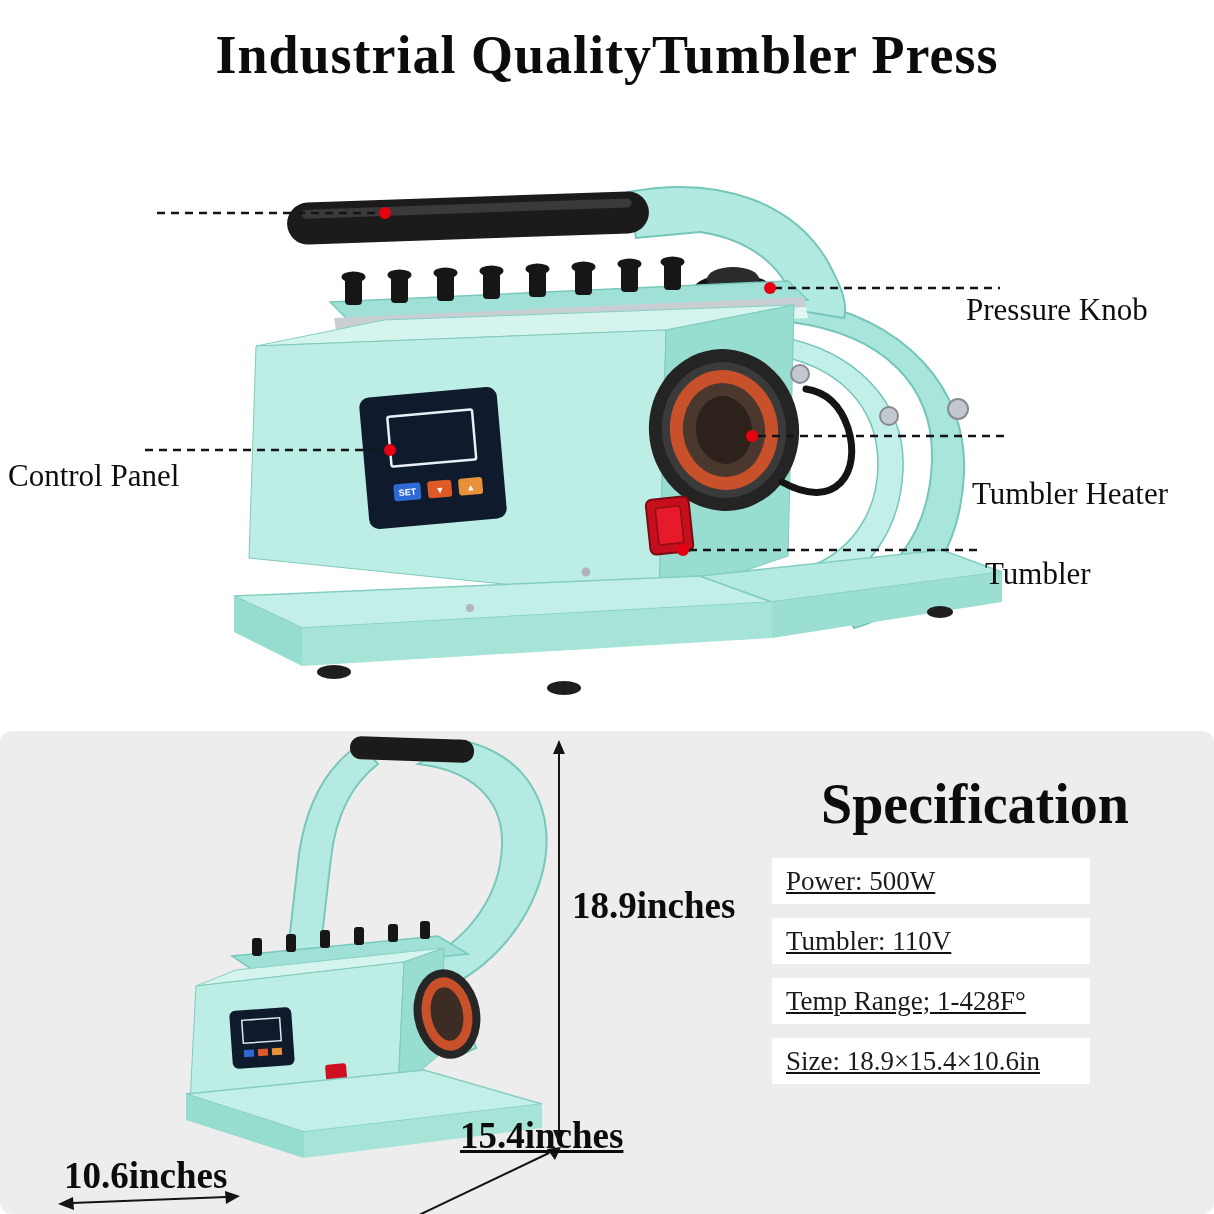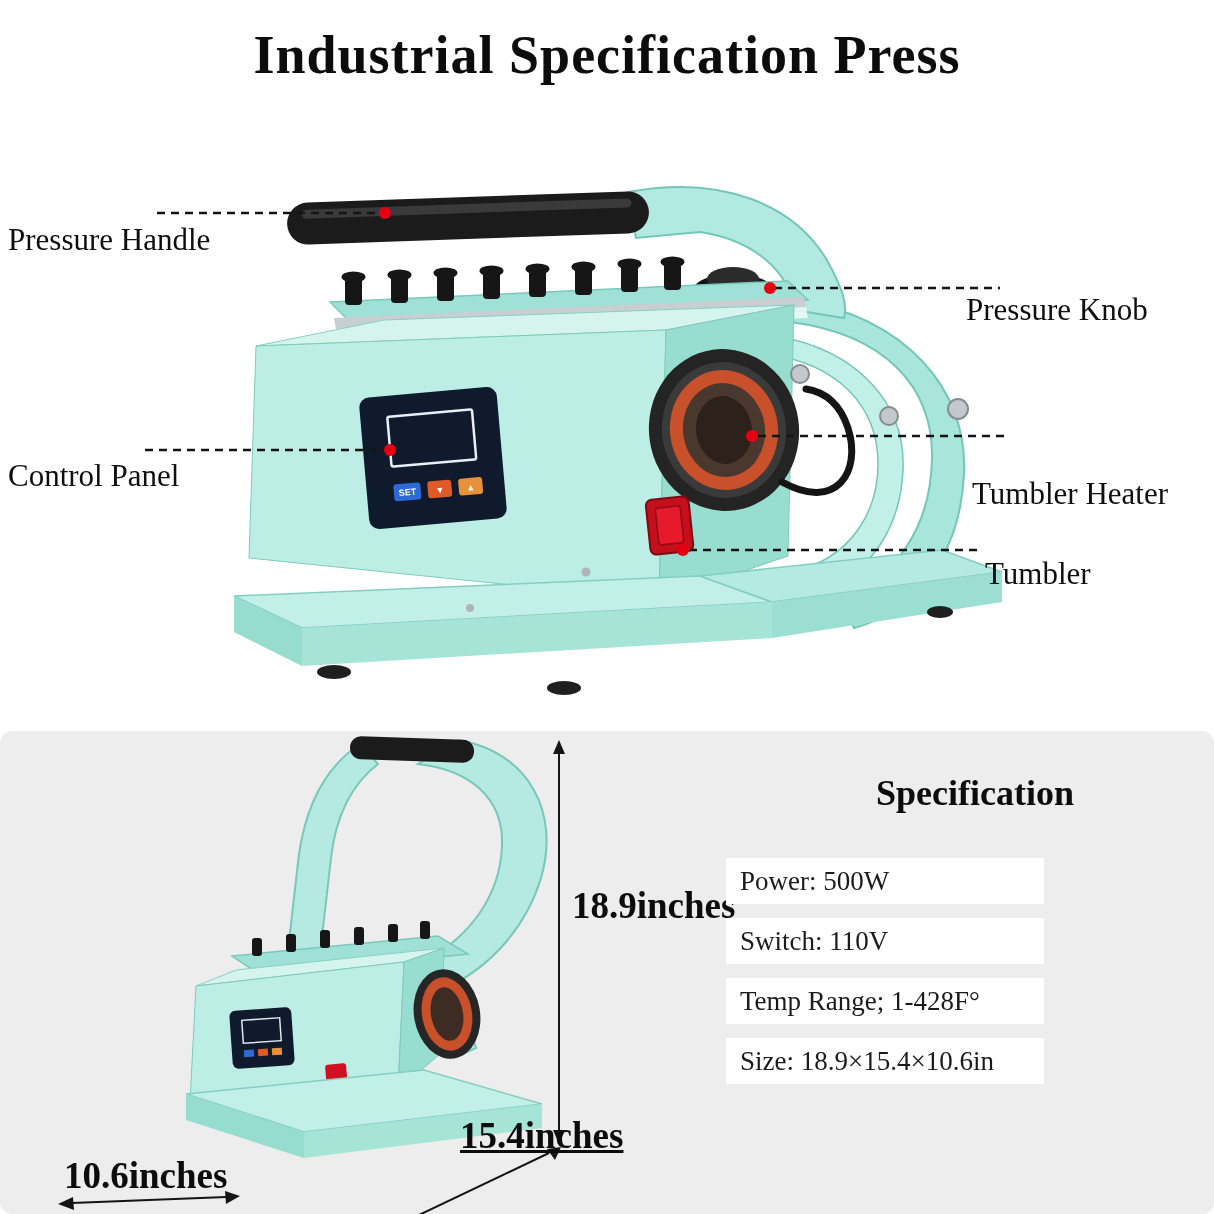--- a/index.html
+++ b/index.html
@@ -13,23 +13,23 @@
     white-space:nowrap;
   }
   .callout-label {
     position:absolute; font-size:31px; font-weight:400; color:#0e0e0e; white-space:nowrap;
   }
   .dim-label {
     position:absolute; font-size:37px; font-weight:700; color:#0c0c0c; white-space:nowrap;
   }
   .spec-heading {
     position:absolute; left:770px; top:772px; width:410px; text-align:center;
-    font-size:36px; font-weight:700; color:#0c0c0c;
-  }
-  .spec-rows { position:absolute; left:726px; top:858px; width:318px; }
+    font-size:56px; font-weight:700; color:#0c0c0c;
+  }
+  .spec-rows { position:absolute; left:772px; top:858px; width:318px;text-decoration:underline; }
   .spec-row {
     background:#ffffff; height:46px; line-height:46px; padding-left:14px;
     font-size:27px; color:#1b1b1b; margin-bottom:14px; white-space:nowrap;
   }
 </style>
 </head>
 <body>
 
 <div class="page">
 
@@ -193,33 +193,32 @@
       <line x1="549" y1="1153" x2="398" y2="1225"></line>
       <polygon points="561,1147 547,1149 555,1160" stroke="none"></polygon>
       <polygon points="386,1231 400,1229 392,1218" stroke="none"></polygon>
 
       <line x1="72" y1="1203" x2="226" y2="1197"></line>
       <polygon points="58,1204 73,1197 74,1210" stroke="none"></polygon>
       <polygon points="240,1196 225,1191 226,1204" stroke="none"></polygon>
     </g>
   </svg>
 
-  <h1 class="page-title">Industrial Specification Press</h1>
-
-  <div class="callout-label" style="left:8px;   top:222px;">Pressure Handle</div>
+  <h1 class="page-title">Industrial QualityTumbler Press</h1>
+
   <div class="callout-label" style="left:966px; top:292px;text-align:right;">Pressure Knob</div>
   <div class="callout-label" style="left:8px;   top:458px;">Control Panel</div>
   <div class="callout-label" style="left:972px; top:440px;margin-top:36px;">Tumbler Heater</div>
   <div class="callout-label" style="left:985px; top:556px;">Tumbler</div>
 
   <div class="dim-label" style="left:572px; top:884px;">18.9inches</div>
   <div class="dim-label" style="left:460px; top:1114px;text-decoration:underline;">15.4inches</div>
   <div class="dim-label" style="left:64px;  top:1154px;">10.6inches</div>
 
   <div class="spec-heading">Specification</div>
   <div class="spec-rows">
     <div class="spec-row">Power: 500W</div>
-    <div class="spec-row">Switch: 110V</div>
+    <div class="spec-row">Tumbler: 110V</div>
     <div class="spec-row">Temp Range; 1-428F°</div>
     <div class="spec-row">Size: 18.9×15.4×10.6in</div>
   </div>
 
 </div>
 
 </body></html>

